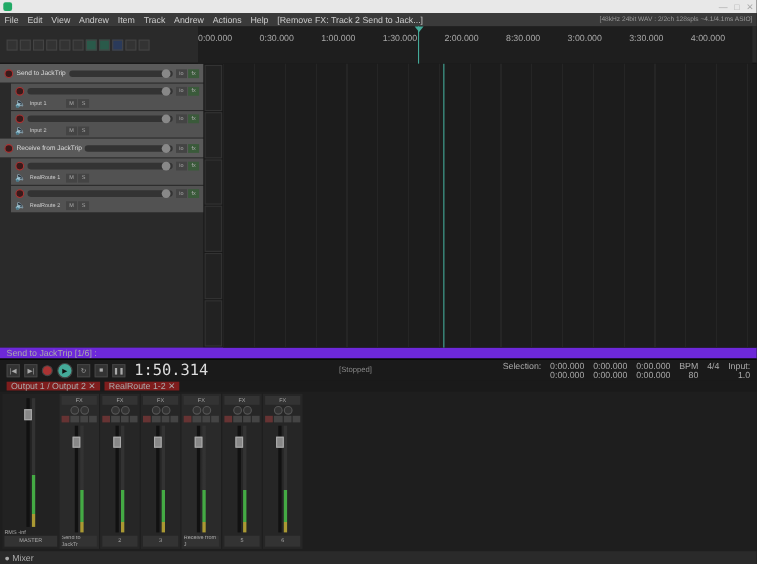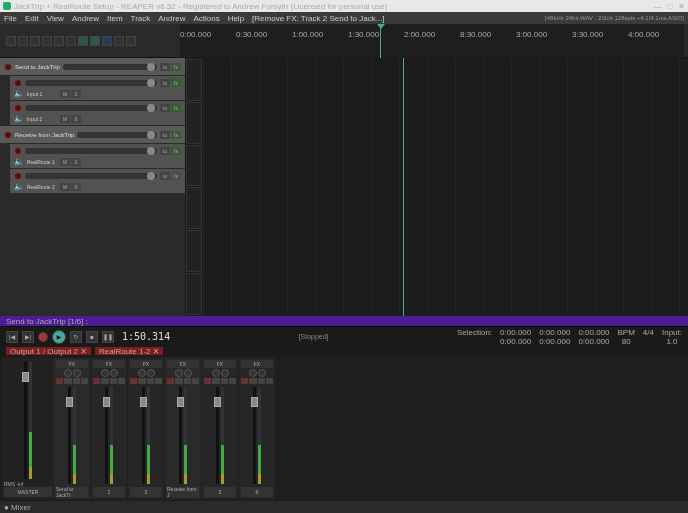--- a/index.html
+++ b/index.html
@@ -37,25 +37,25 @@
 .sub-row .label{width:30px;font-size:5px;color:#ccc}
 .arrange{flex:1;background:#1c1c1c;position:relative}
 .arrange .grid{position:absolute;inset:0;background-image:repeating-linear-gradient(90deg,#252525 0,#252525 1px,transparent 1px,transparent 28px)}
 .arrange .playhead2{position:absolute;top:0;bottom:0;width:1px;background:#4a9;left:200px}
 .meters{width:18px;background:#1a1a1a;display:flex;flex-direction:column;gap:1px;padding:1px}
 .meter{flex:1;background:#222;border:1px solid #333}
 .transport{height:20px;background:#1a1a1a;display:flex;align-items:center;padding:0 6px;gap:4px;border-top:1px solid #000}
 .t-btn{width:12px;height:12px;background:#333;border:1px solid #444;display:flex;align-items:center;justify-content:center;font-size:6px}
 .t-btn.play{width:14px;height:14px;background:#4a9;border-radius:50%;color:#111}
 .t-btn.rec{width:10px;height:10px;background:#a33;border-radius:50%}
-.time{font-size:10px;color:#ddd;font-family:monospace;margin-left:4px}
+.time{font-size:14px;color:#ddd;font-family:monospace;margin-left:4px}
 .status{margin-left:auto;margin-right:auto;font-size:7px;color:#888}
 .sel-info{font-size:6px;color:#888;display:flex;gap:8px}
-.sel-info .col{display:flex;flex-direction:column;align-items:center}
-.route-bar{height:10px;background:#4c1d95;padding:1px 6px;font-size:6px;color:#888}
+.sel-info .col{display:flex;flex-direction:column;align-items:flex-end}
+.route-bar{height:10px;background:#6d28d9;padding:1px 6px;font-size:6px;color:#888}
 .tab-bar{height:10px;background:#1a1a1a;display:flex;gap:4px;padding:1px 6px;font-size:6px}
 .tab-bar .tab{padding:0 4px;background:#7f1d1d}
 .mixer{height:145px;background:#1e1e1e;display:flex;padding:2px}
 .master-ch{width:52px;background:#222;display:flex;flex-direction:column;padding:2px}
 .channels{flex:1;display:flex;gap:1px}
 .ch{width:36px;background:#262626;display:flex;flex-direction:column;padding:2px;gap:1px}
 .ch.grp{background:#2a2a2a}
 .ch-fx{height:8px;background:#333;font-size:5px;display:flex;align-items:center;justify-content:center}
 .ch-knobs{display:flex;gap:1px;justify-content:center}
 .ch-knob{width:8px;height:8px;background:#333;border-radius:50%;border:1px solid #555}
@@ -68,21 +68,20 @@
 .ch-meter{width:3px;background:linear-gradient(180deg,#333 60%,#4a4 60%,#4a4 90%,#a93 90%)}
 .ch-label{height:10px;background:#333;font-size:5px;display:flex;align-items:center;justify-content:center;overflow:hidden}
 .statusbar{height:12px;background:#2a2a2a;display:flex;align-items:center;padding:0 4px;font-size:6px;gap:6px}
 </style>
 </head>
 <body>
 <div class="window">
 
 <div class="titlebar">
   <div class="title-icon"></div>
-  <span>JackTrip + RealRoute Setup - REAPER v6.52 - Registered to Andrew Forsyth (Licensed for personal use)</span>
   <div class="win-btns">
     <span>—</span>
     <span>□</span>
     <span>✕</span>
   </div>
 </div>
 
 <div class="menubar">
   <span>File</span>
   <span>Edit</span>

